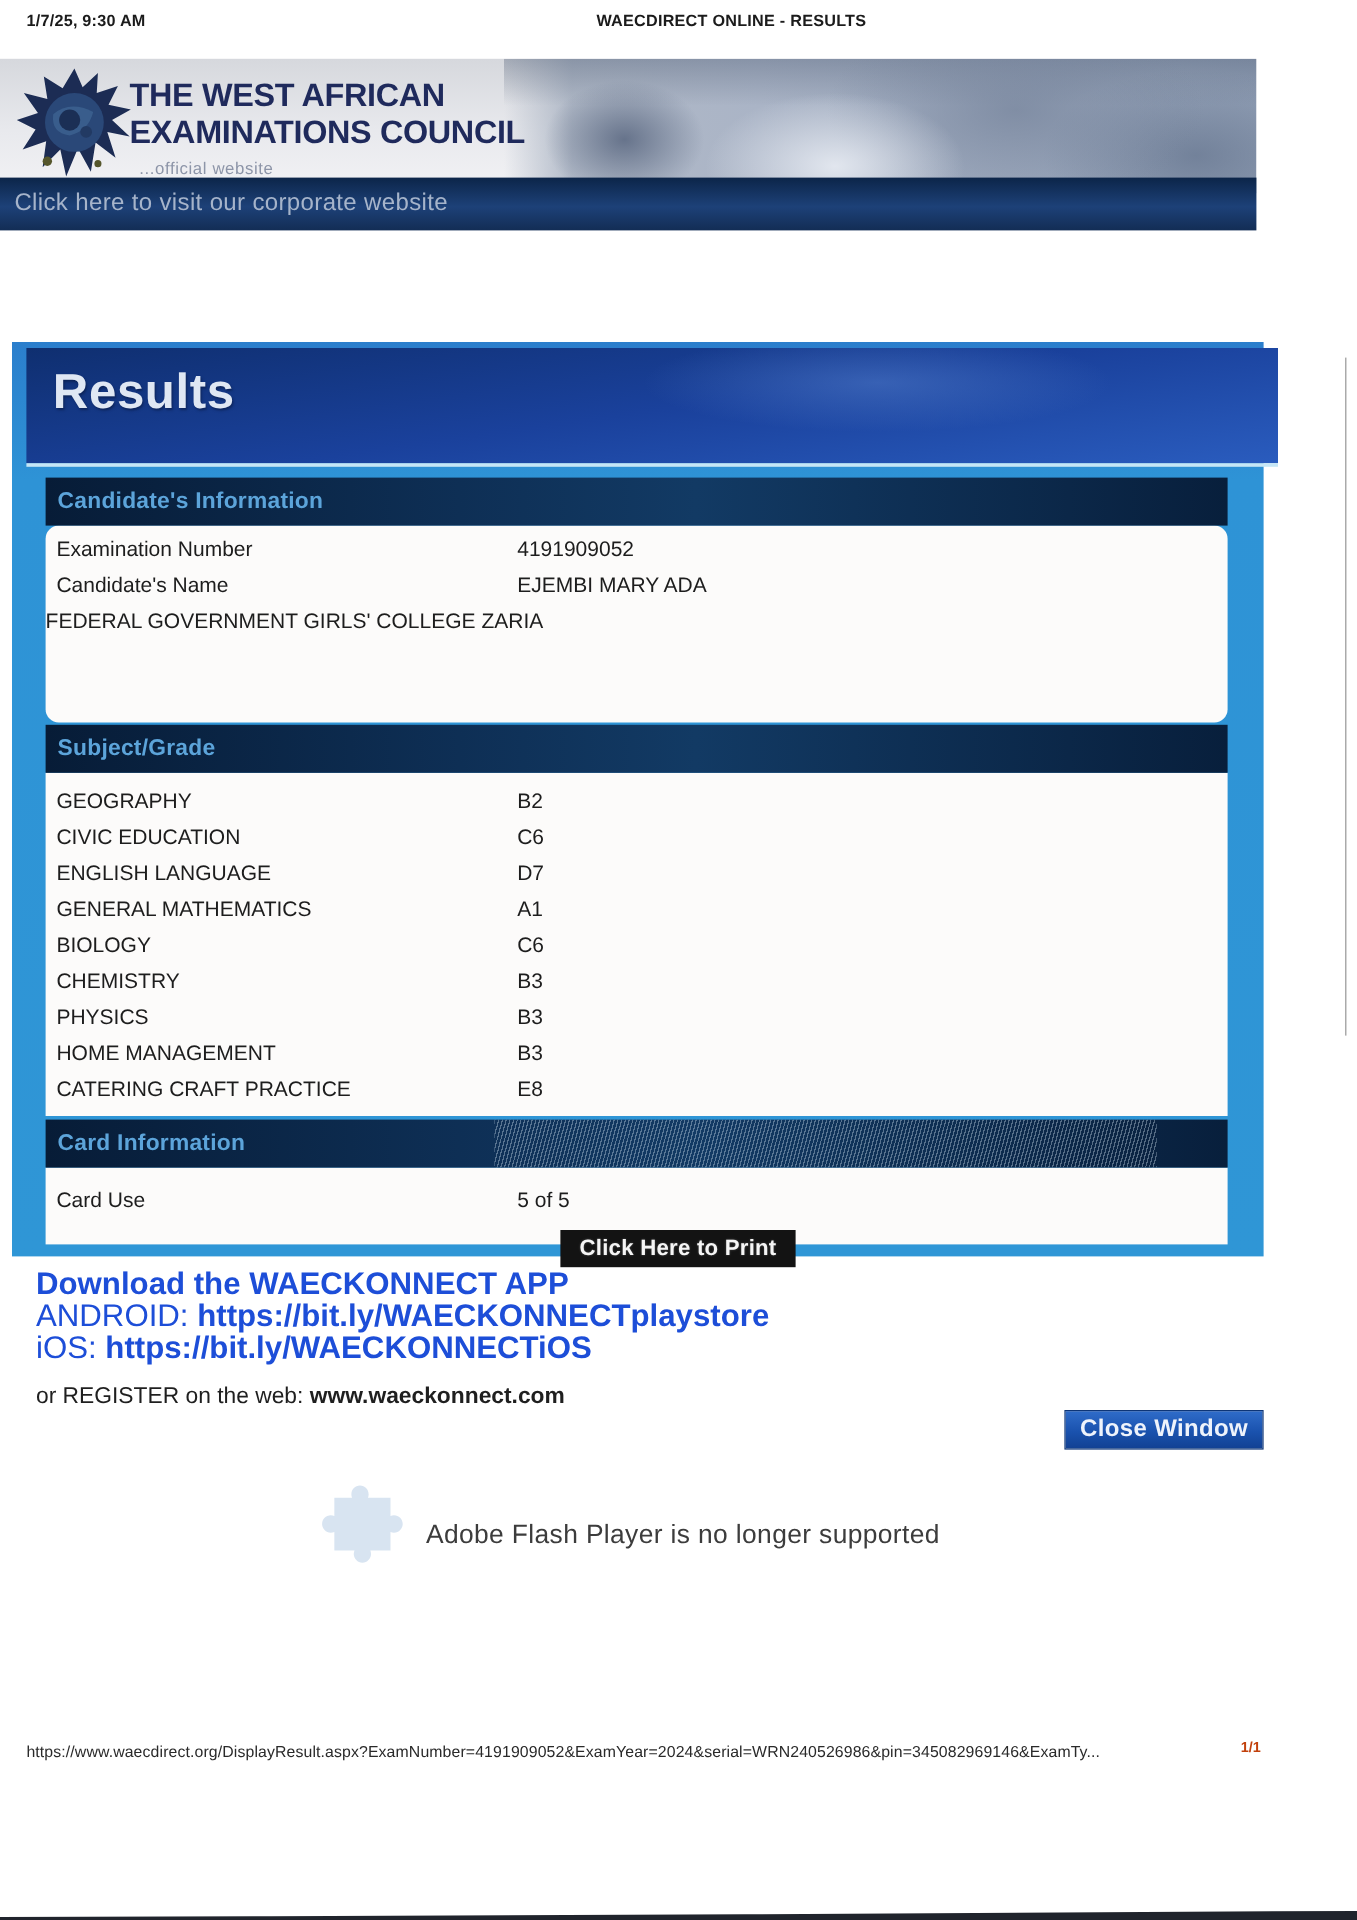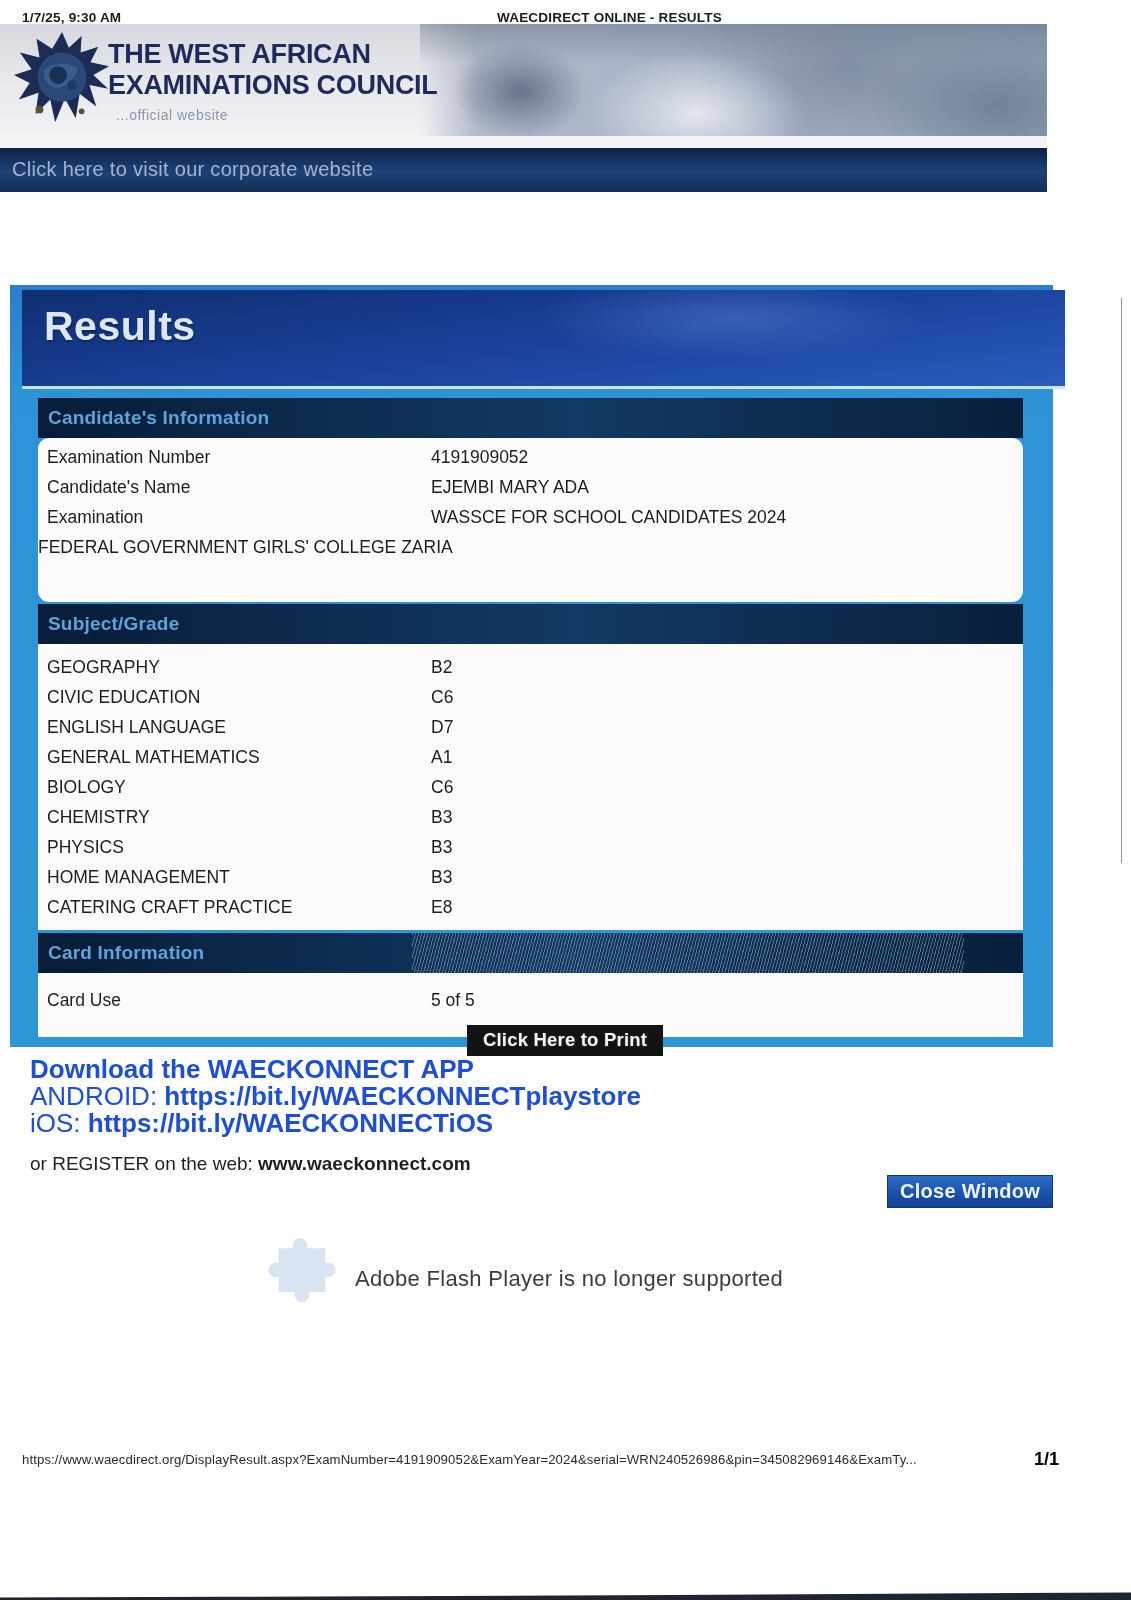--- a/index.html
+++ b/index.html
@@ -7,21 +7,21 @@
     width:1131px;height:1600px;position:relative;overflow:hidden;
     background:#ffffff;
     font-family:"Liberation Sans", sans-serif;
     color:#1c1c1c;
   }
   
   .print-datetime{position:absolute;left:22px;top:10px;font-size:13.5px;font-weight:600;color:#1b1b1b;letter-spacing:.2px;}
   .print-doctitle{position:absolute;left:497px;top:10px;font-size:13.5px;font-weight:600;color:#1b1b1b;letter-spacing:.2px;text-align:center;}
 
   
-  .site-header{position:absolute;left:0;top:24px;width:1047px;height:132px;overflow:hidden;
+  .site-header{position:absolute;left:0;top:49px;width:1047px;height:132px;overflow:hidden;
     background:linear-gradient(180deg,#d6d8dd 0%,#e8e9ed 45%,#f6f6f8 100%);text-decoration:underline;}
   .header-photo{position:absolute;left:420px;top:0;width:627px;height:112px;
     background:
       radial-gradient(95px 70px at 16% 60%, rgba(82,96,122,.78), rgba(82,96,122,0) 70%),
       radial-gradient(150px 85px at 44% 80%, rgba(232,236,243,.9), rgba(232,236,243,0) 72%),
       radial-gradient(210px 110px at 68% 38%, rgba(116,130,154,.7), rgba(116,130,154,0) 75%),
       radial-gradient(170px 95px at 92% 72%, rgba(96,112,138,.65), rgba(96,112,138,0) 75%),
       linear-gradient(180deg, rgba(70,85,110,.35) 0%, rgba(70,85,110,0) 35%),
       linear-gradient(90deg, rgba(167,177,193,0) 0%, rgba(167,177,193,.85) 9%, #aab4c6 34%, #92a0b6 100%);}
   .org-name{position:absolute;left:108px;top:15px;font-size:27px;font-weight:bold;color:#1f2a5c;line-height:31px;letter-spacing:-.3px;}
@@ -77,21 +77,21 @@
     background:linear-gradient(180deg,#2f6cc9 0%,#1a52ae 55%,#124193 100%);
     border:1px solid #0d3577;color:#eef3fb;font-size:20px;font-weight:bold;text-align:center;
     line-height:31px;cursor:pointer;letter-spacing:.3px;}
 
   
   .puzzle-icon{position:absolute;left:262px;top:1230px;width:80px;height:84px;opacity:.8;}
   .flash-text{position:absolute;left:355px;top:1266px;font-size:22px;color:#3c3c3c;letter-spacing:.3px;}
 
   
   .footer-url{position:absolute;left:22px;top:1452px;font-size:13.2px;color:#2a2a2a;letter-spacing:.1px;}
-  .footer-page{position:absolute;left:1034px;top:1449px;font-size:18px;font-weight:600;color:#000000;}
+  .footer-page{position:absolute;left:1034px;top:1449px;font-size:12px;font-weight:600;color:#c2410c;}
 
   
   .artifact-vline{position:absolute;left:1121px;top:298px;width:1px;height:565px;background:rgba(45,45,45,.5);}
   .artifact-bottom{position:absolute;left:0;bottom:0;width:100%;height:8px;background:#20242c;
     clip-path:polygon(0 70%, 20% 60%, 55% 40%, 100% 5%, 100% 100%, 0 100%);}
 </style>
 </head>
 <body>
 
 <div class="print-datetime">1/7/25, 9:30 AM</div>
@@ -128,24 +128,20 @@
     <div class="white-block wb-candidate">
       <div class="info-row">
         <span class="info-label">Examination Number</span>
         <span class="info-value">4191909052</span>
       </div>
       <div class="info-row">
         <span class="info-label">Candidate's Name</span>
         <span class="info-value">EJEMBI MARY ADA</span>
       </div>
       <div class="info-row">
-        <span class="info-label">Examination</span>
-        <span class="info-value">WASSCE FOR SCHOOL CANDIDATES 2024</span>
-      </div>
-      <div class="info-row">
         <span class="info-value">FEDERAL GOVERNMENT GIRLS' COLLEGE ZARIA</span>
       </div>
     </div>
 
     <div class="section-bar bar-subjects">Subject/Grade</div>
     <div class="white-block wb-subjects">
       <div class="info-row">
         <span class="info-label">GEOGRAPHY</span>
         <span class="info-value">B2</span>
       </div>

